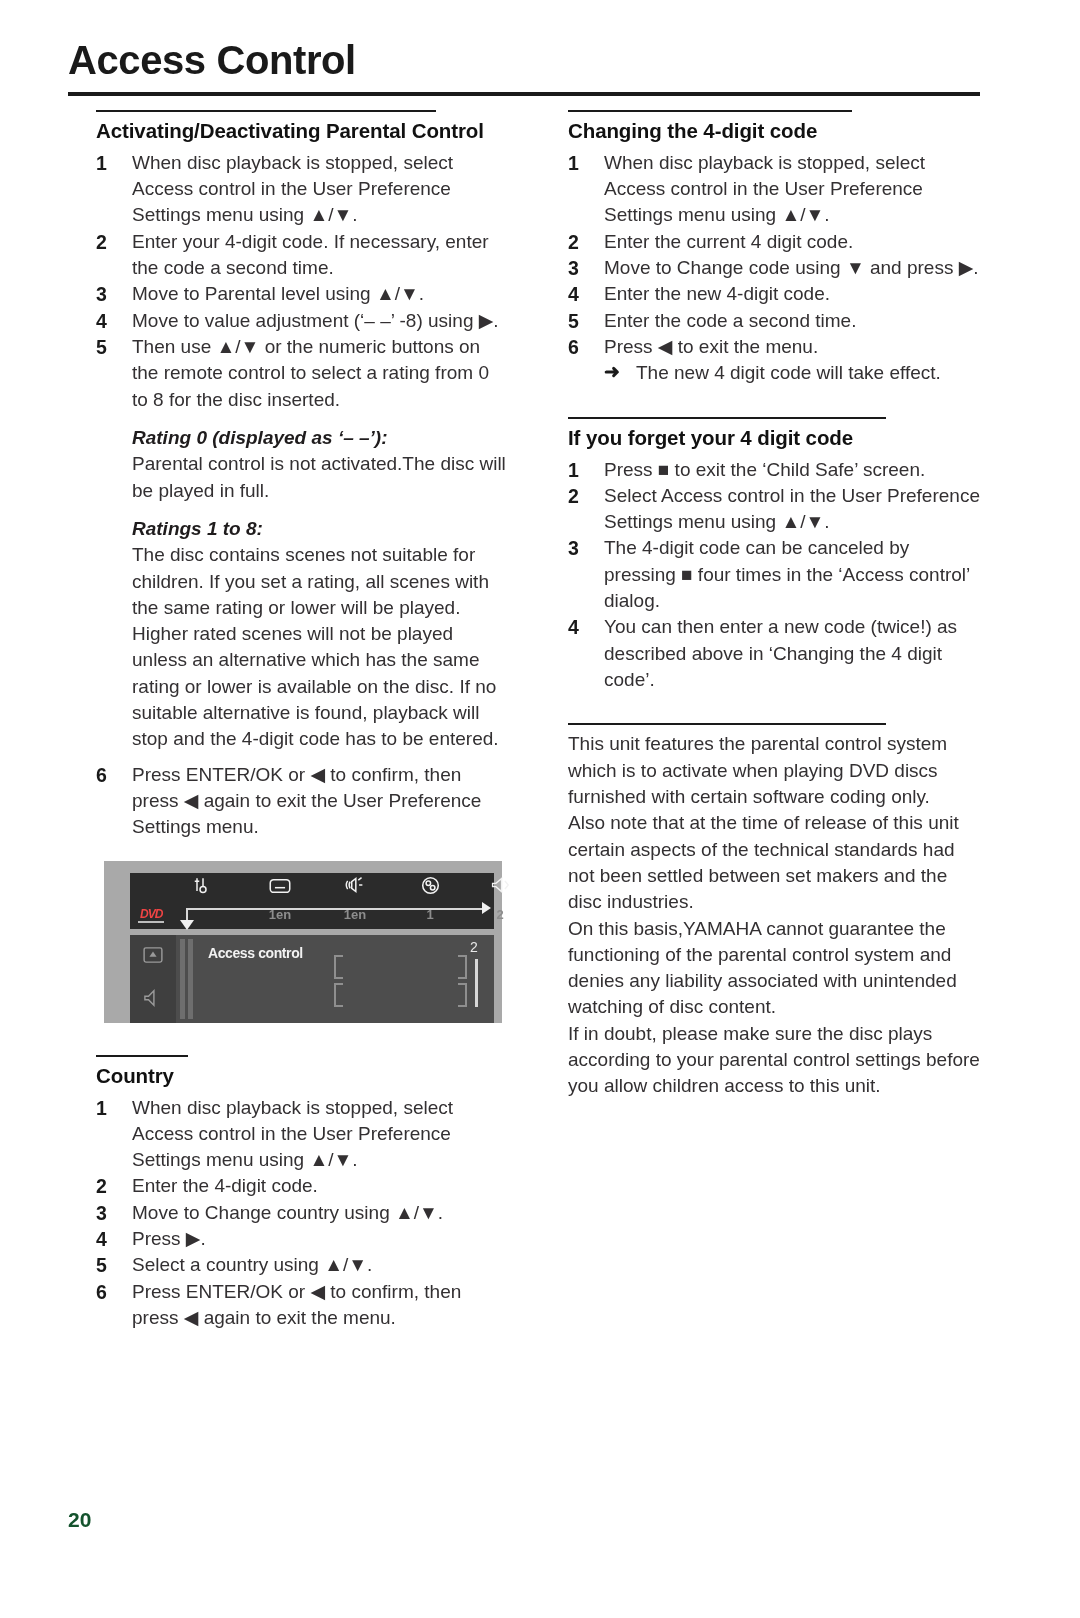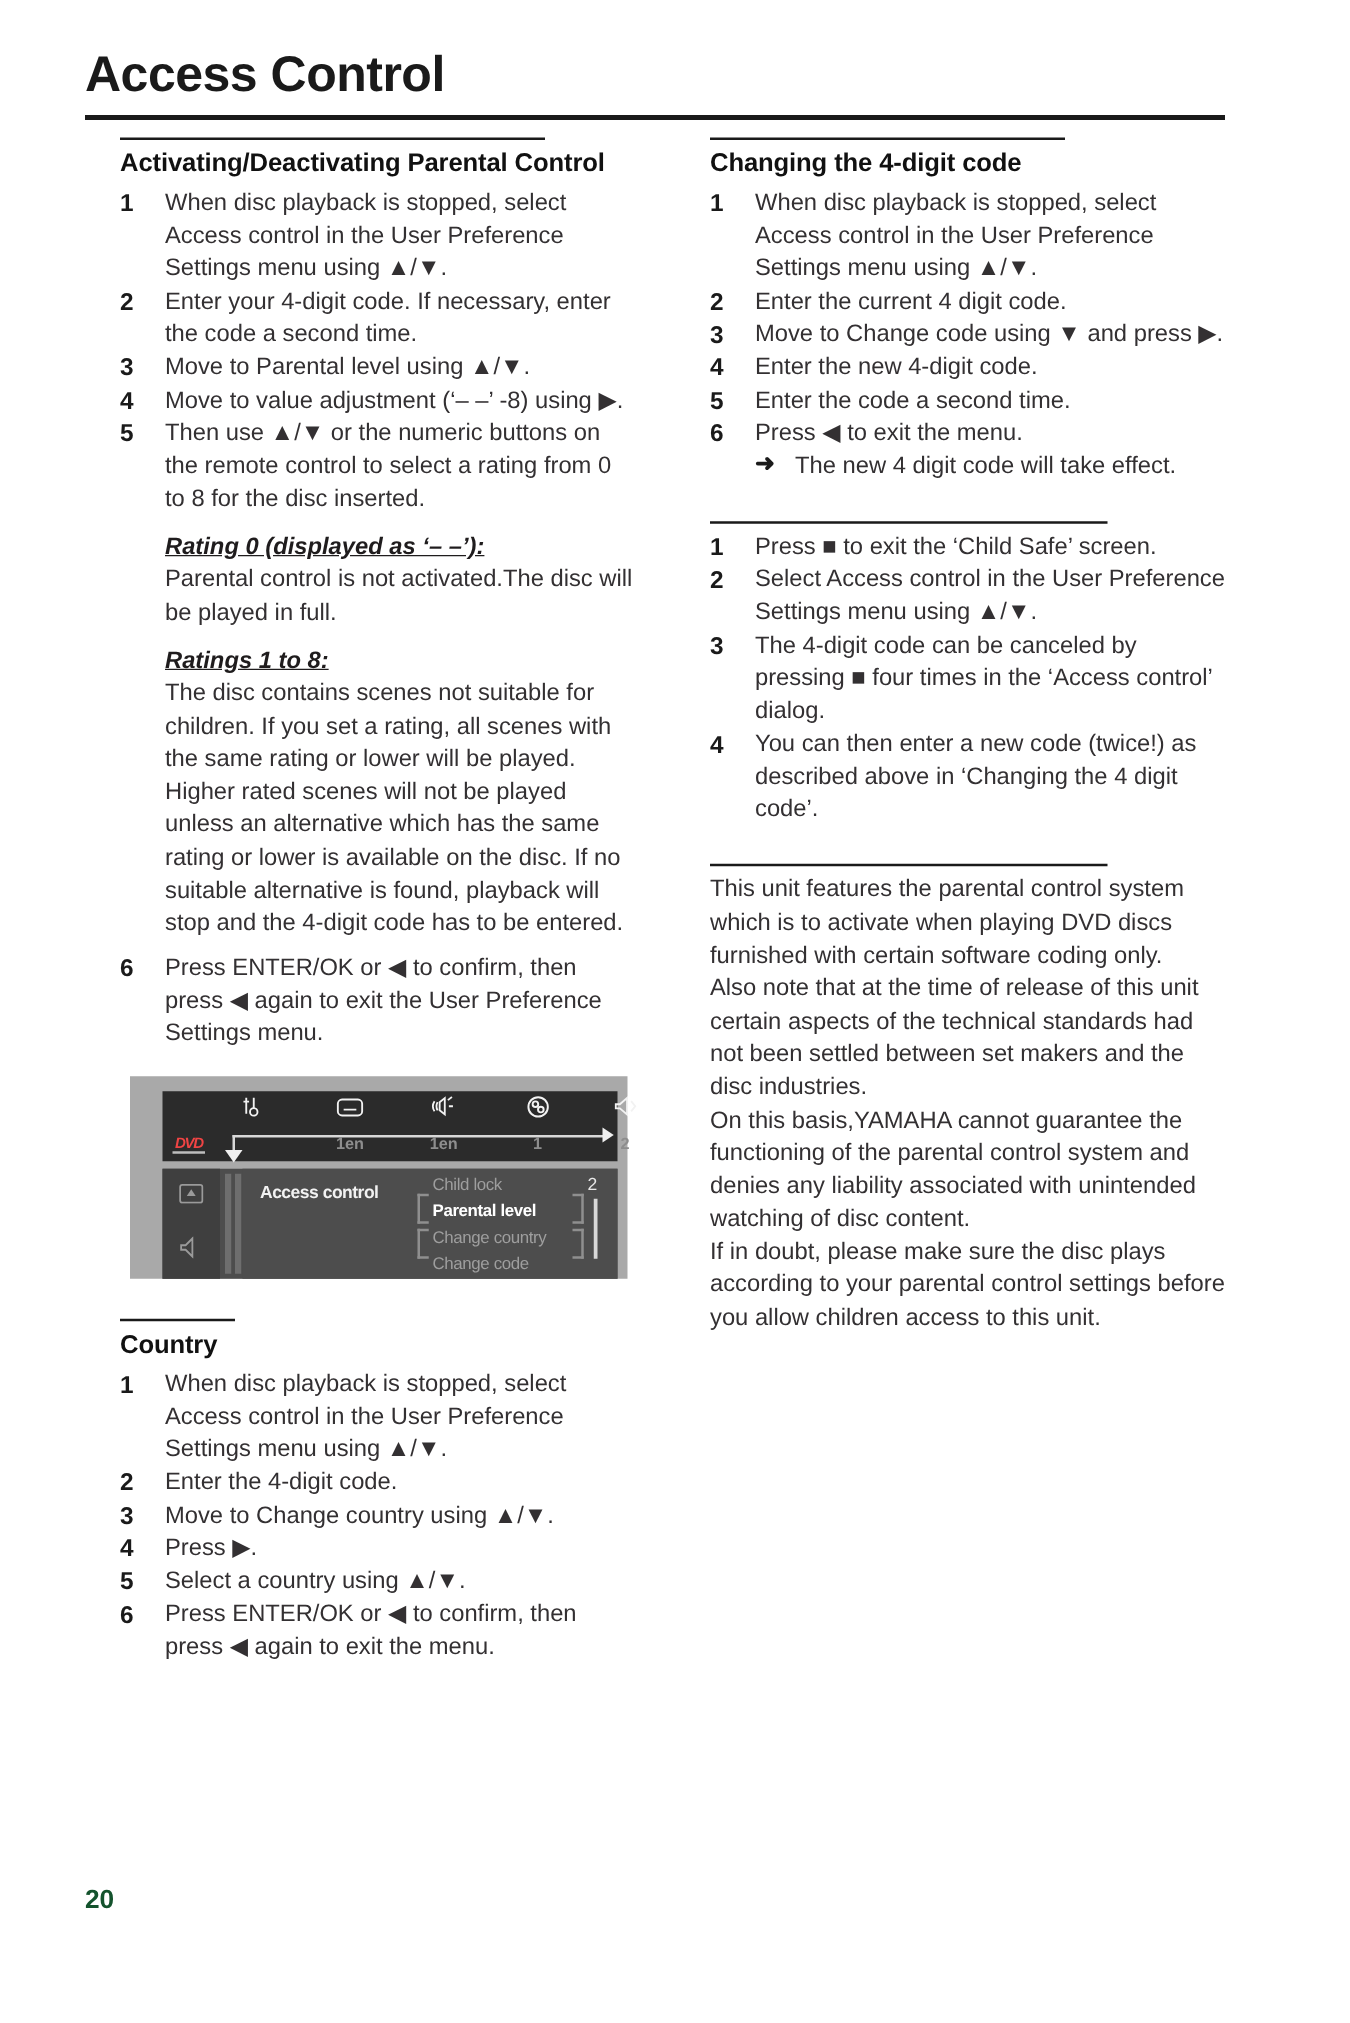--- a/index.html
+++ b/index.html
@@ -120,21 +120,20 @@
   }
   p.body.nopad { padding-left: 0; }
   .ital-head {
     font-size: 19px;
     font-style: italic;
     font-weight: bold;
     line-height: 1.385;
     padding-left: 36px;
     margin: 12px 0 0 0;
     color: #1f1c1d;
-    text-decoration: underline;
   }
   .gap-sm { height: 9px; }
 
   
   .osd {
     position: relative;
     margin: 20px 0 0 8px;
     width: 398px;
     height: 162px;
     background: #a9a9a9;
@@ -443,26 +442,20 @@
         <div class="osd-divider" style="left:58px"></div>
 
         <div class="osd-panel">
           <div class="osd-panel-title">Access control</div>
 
           <div class="osd-bracket l" style="left:140px; top:20px;"></div>
           <div class="osd-bracket l" style="left:140px; top:48px;"></div>
           <div class="osd-bracket" style="left:264px; top:20px;"></div>
           <div class="osd-bracket" style="left:264px; top:48px;"></div>
 
-          <div class="osd-list">
-            <div class="osd-list-item">Child lock</div>
-            <div class="osd-list-item sel">Parental level</div>
-            <div class="osd-list-item">Change country</div>
-            <div class="osd-list-item">Change code</div>
-          </div>
 
           <div class="osd-scroll">
             <div class="osd-scroll-num">2</div>
             <div class="osd-scroll-bar"></div>
           </div>
         </div>
       </div>
     </div>
 
     <div class="section" style="margin-top:32px">
@@ -494,20 +487,21 @@
         <li><span class="num">6</span><span>Press ◀ to exit the menu.</span></li>
       </ol>
       <div class="sub-arrow">
         <span class="arrowglyph">➜</span>
         <span>The new 4 digit code will take effect.</span>
       </div>
     </div>
 
     <div class="section" style="margin-top:30px">
       <div class="sec-rule w320"></div>
+      <div class="sec-title">If you forget your 4 digit code</div>
       <ol class="steps">
         <li><span class="num">1</span><span>Press ■ to exit the ‘Child Safe’ screen.</span></li>
         <li><span class="num">2</span><span>Select Access control in the User Preference Settings menu using ▲/▼.</span></li>
         <li><span class="num">3</span><span>The 4-digit code can be canceled by pressing ■ four times in the ‘Access control’ dialog.</span></li>
         <li><span class="num">4</span><span>You can then enter a new code (twice!) as described above in ‘Changing the 4 digit code’.</span></li>
       </ol>
     </div>
 
     <div class="section" style="margin-top:30px">
       <div class="sec-rule w320"></div>

